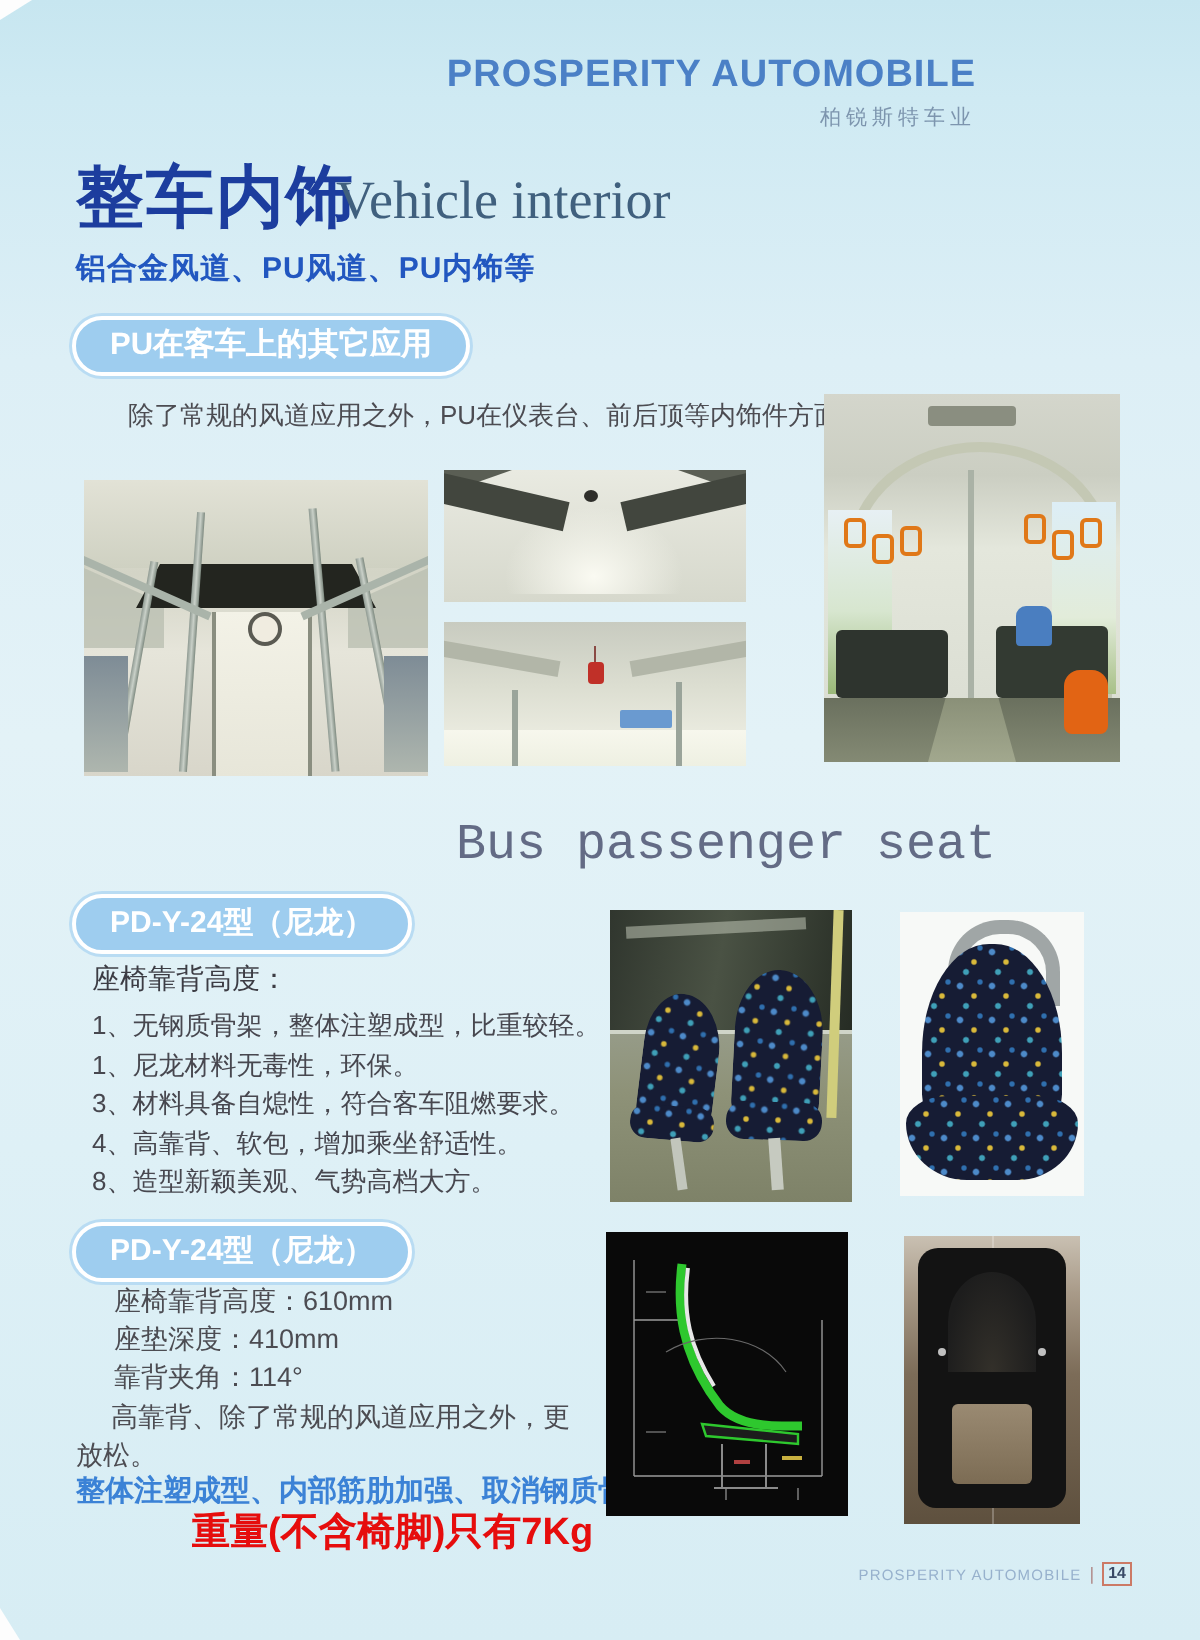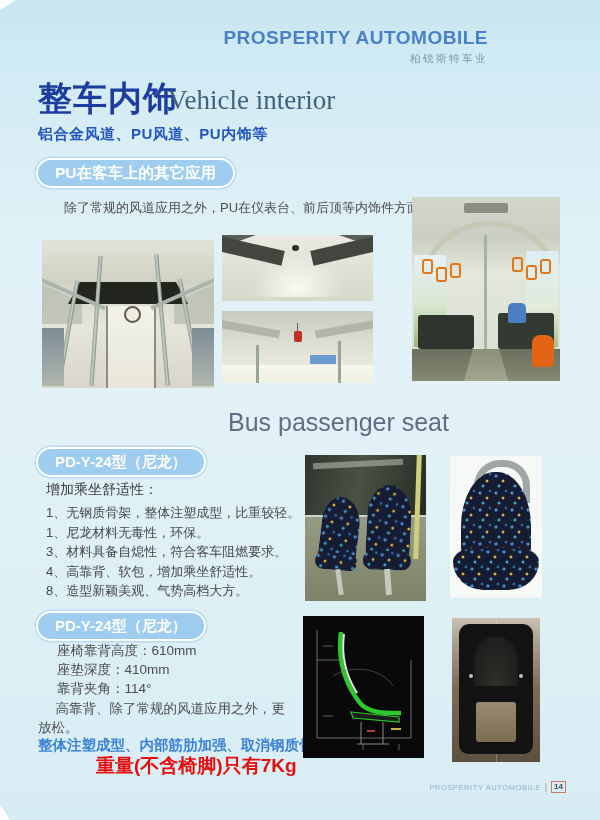--- a/index.html
+++ b/index.html
@@ -13,21 +13,21 @@
   
   .brand{position:absolute;top:27px;right:112px;text-align:right;}
   .brand-name{font-size:19px;font-weight:bold;color:#4b80c6;letter-spacing:.5px;}
   .brand-cn{margin-top:3px;font-size:10.5px;color:#7d95ae;letter-spacing:2.5px;}
 
   
   .t1-cn{position:absolute;left:38px;top:76px;font-size:34px;font-weight:bold;color:#1c3d9e;letter-spacing:1px;}
   .t1-en{position:absolute;left:168px;top:85px;font-size:27px;color:#40607e;font-family:"Liberation Serif",serif;text-align:center;}
   .t1-sub{position:absolute;left:38px;top:125px;font-size:15px;font-weight:bold;color:#2257c0;letter-spacing:.5px;}
   .t2-cn{position:absolute;left:38px;top:401px;font-size:30px;font-weight:bold;color:#1779e0;letter-spacing:.5px;}
-  .t2-en{position:absolute;left:228px;top:408px;font-size:25px;color:#636b85;font-family:Liberation Sans, sans-serif;}
+  .t2-en{position:absolute;left:228px;top:408px;font-size:25px;color:#636b85;font-family:Liberation Mono, monospace;}
 
   
   .pill{position:absolute;background:#9ecdef;color:#fff;font-weight:bold;border:2px solid #fff;
     border-radius:16px;box-shadow:0 0 0 1.5px #b9dcf3;padding:3px 17px;line-height:20px;white-space:nowrap;}
   .pill-1{left:36px;top:158px;font-size:15.5px;}
   .pill-2{left:36px;top:447px;font-size:15px;}
   .pill-3{left:36px;top:611px;font-size:15px;}
 
   .para1{position:absolute;left:38px;top:197px;width:522px;font-size:13px;line-height:21px;color:#4c4c52;text-indent:2em;}
   .feat-head{position:absolute;left:46px;top:481px;font-size:14px;color:#3c3c44;}
@@ -210,21 +210,21 @@
     <div class="p4-floor"></div>
     <div class="p4-aisle"></div>
     <div class="p4-seatL"></div>
     <div class="p4-seatR"></div>
     <div class="p4-blue"></div>
     <div class="p4-orange"></div>
   </div>
 
   <div class="t2-en">Bus passenger seat</div>
   <div class="pill pill-2">PD-Y-24型（尼龙）</div>
-  <div class="feat-head">增加乘坐舒适性：</div>
+  <div class="feat-head">座椅靠背高度：</div>
   <div class="feat-list">
     <div>1、无钢质骨架，整体注塑成型，比重较轻。</div>
     <div>1、尼龙材料无毒性，环保。</div>
     <div>3、材料具备自熄性，符合客车阻燃要求。</div>
     <div>4、高靠背、软包，增加乘坐舒适性。</div>
     <div>8、造型新颖美观、气势高档大方。</div>
   </div>
 
   <div id="seatphoto1" class="photo">
     <div class="sp1-win"></div>

